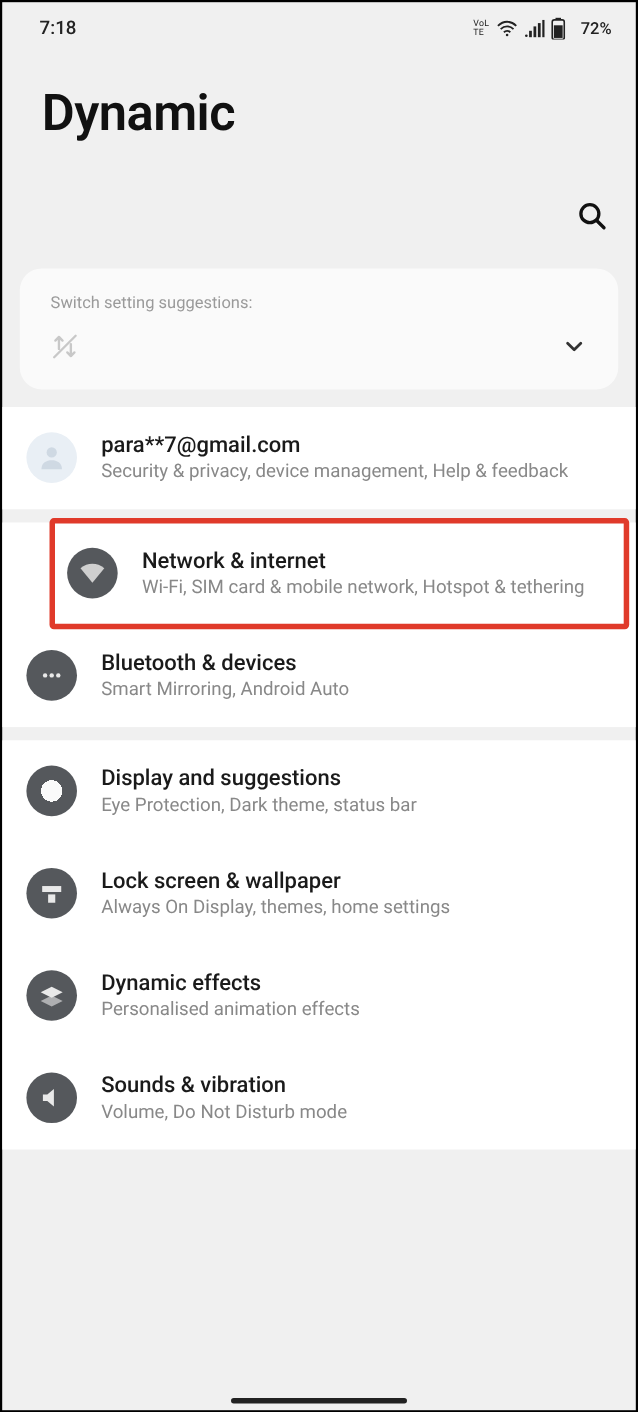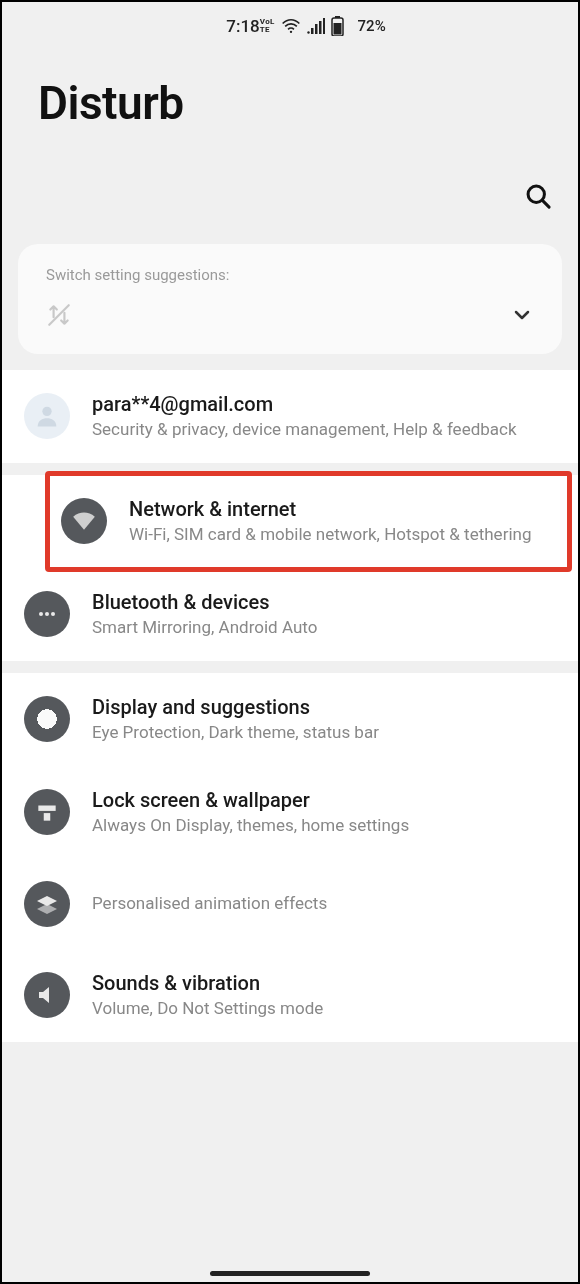--- a/index.html
+++ b/index.html
@@ -7,31 +7,31 @@
   body {
     font-family: -apple-system, BlinkMacSystemFont, "Segoe UI", Roboto, Helvetica, Arial, sans-serif;
     background: #f0f0f0;
     color: #111;
     border: 2px solid #000;
     position: relative;
     overflow: hidden;
   }
   .status-bar {
     display: flex;
-    justify-content: center;
+    justify-content: space-between;
     align-items: center;
-    padding: 6px 22px 0 54px;
+    padding: 6px 22px 0 34px;
     height: 42px;
     font-size: 17px;
     font-weight: 500;
     color: #222;
   }
   .status-right { display: flex; align-items: center; gap: 6px; font-size: 15px;}
   .status-right svg { display: block; }
-  .volte { font-size: 8px; line-height: 8px; font-weight: 700; letter-spacing: 0.3px;}
+  .volte { font-size: 8px; line-height: 8px; font-weight: 400; letter-spacing: 0.3px;}
   .batt-group { display:flex; align-items:center; gap:14px;}
   .header {
     padding: 32px 36px 4px 36px;
   }
   .page-title {
     font-size: 46px;
     font-weight: 600;
     letter-spacing: -0.5px;
   }
   .search-row {
@@ -126,21 +126,21 @@
         <rect x="4" y="0" width="5" height="2" fill="#222"></rect>
         <rect x="1" y="2" width="11" height="18" rx="2" stroke="#222" stroke-width="1.5"></rect>
         <rect x="2.5" y="7" width="8" height="11.5" fill="#222"></rect>
       </svg>
       <span>72%</span>
     </div>
   </div>
 </div>
 
 <div class="header">
-  <div class="page-title">Disturb</div>
+  <div class="page-title">Dynamic</div>
 </div>
 
 <div class="search-row">
   <span>
     <svg width="28" height="28" viewBox="0 0 24 24" fill="none" stroke="#111" stroke-width="2.6" stroke-linecap="round">
       <circle cx="10.5" cy="10.5" r="7"></circle>
         <line x1="16" y1="16" x2="21.5" y2="21.5"></line>
     </svg>
   </span>
 </div>
@@ -165,21 +165,21 @@
 
 <div class="group">
   <div class="row">
     <div class="avatar">
       <svg width="28" height="28" viewBox="0 0 24 24" fill="#cfd9e3">
         <circle cx="12" cy="8" r="4"></circle>
           <path d="M4 21 C4 16 8 14 12 14 C16 14 20 16 20 21 Z"></path>
       </svg>
     </div>
     <div class="row-text">
-      <div class="row-title">para**4@gmail.com</div>
+      <div class="row-title">para**7@gmail.com</div>
       <div class="row-sub">Security &amp; privacy, device management, Help &amp; feedback</div>
     </div>
   </div>
 </div>
 
 <div class="group">
   <div class="row highlighted">
     <div class="highlight-box"></div>
     <div class="circle-icon">
       <svg width="26" height="26" viewBox="0 0 24 24" fill="#cfcfcf">
@@ -230,30 +230,31 @@
   </div>
 
   <div class="row">
     <div class="circle-icon">
       <svg width="24" height="24" viewBox="0 0 24 24" fill="#e9e9e9">
         <polygon points="12,4 22,9 12,14 2,9"></polygon>
           <polygon points="12,12 22,17 12,22 2,17" opacity="0.6"></polygon>
       </svg>
     </div>
     <div class="row-text">
+      <div class="row-title">Dynamic effects</div>
       <div class="row-sub">Personalised animation effects</div>
     </div>
   </div>
 
   <div class="row">
     <div class="circle-icon">
       <svg width="24" height="24" viewBox="0 0 24 24" fill="#e9e9e9">
         <path d="M4 9 L8 9 L14 4 L14 20 L8 15 L4 15 Z"></path>
       </svg>
     </div>
     <div class="row-text">
       <div class="row-title">Sounds &amp; vibration</div>
-      <div class="row-sub">Volume, Do Not Settings mode</div>
+      <div class="row-sub">Volume, Do Not Disturb mode</div>
     </div>
   </div>
 </div>
 
 <div class="nav-handle"></div>
 
 </body></html>

